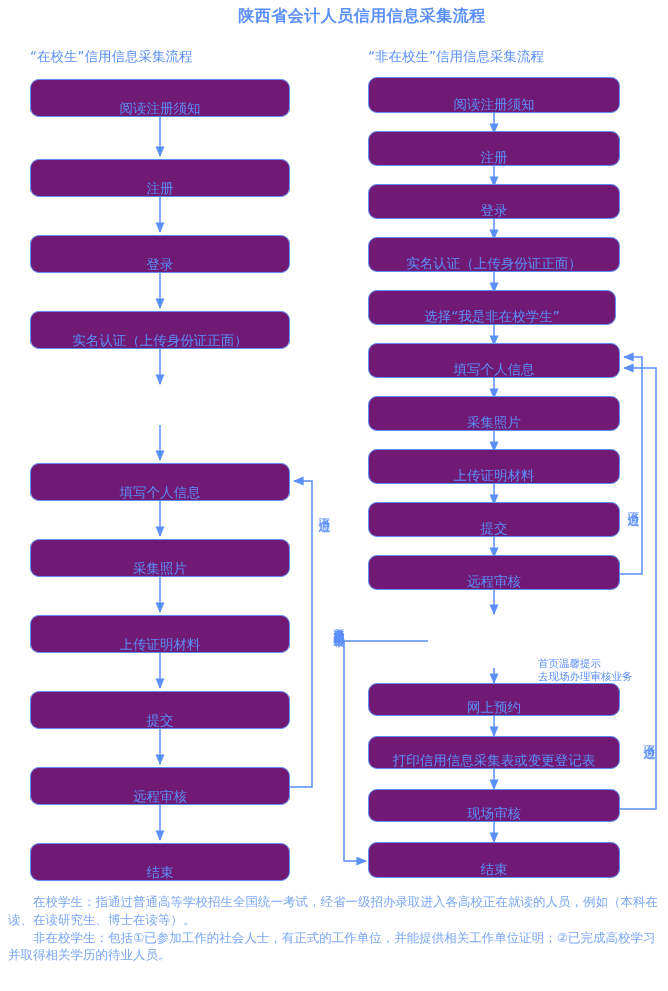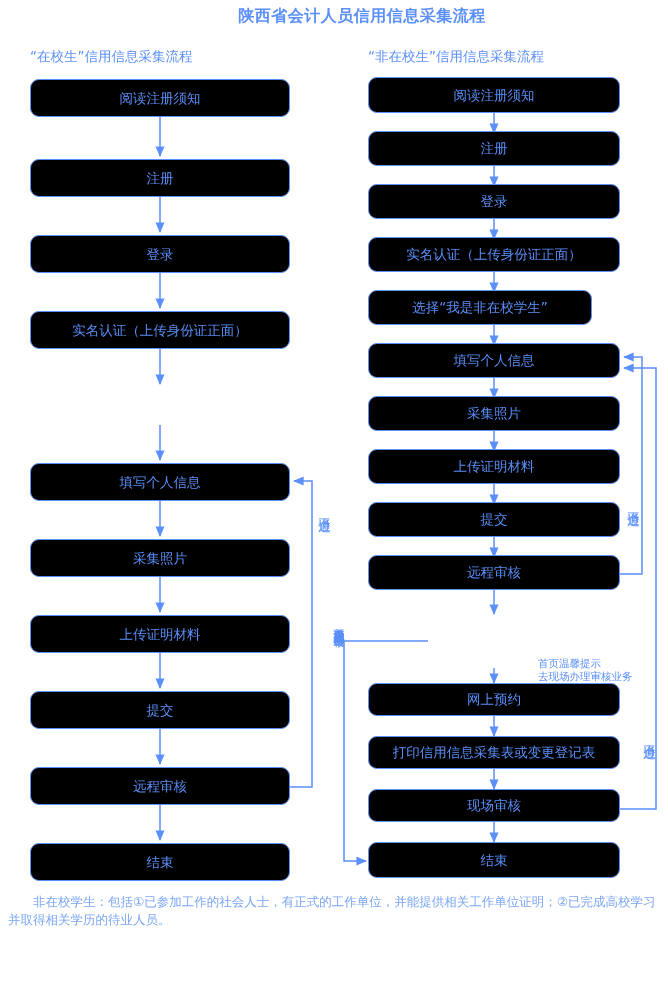--- a/index.html
+++ b/index.html
@@ -14,23 +14,23 @@
     font-size:16px;font-weight:bold;color:#5b8ff9;letter-spacing:.5px;margin-left:28px;
   }
   .subtitle{
     position:absolute;top:48px;font-size:13.5px;color:#5b8ff9;text-align:left;
   }
   .sub-left{left:30px;width:260px;}
   .sub-right{left:368px;width:252px;}
 
   .node{
     position:absolute;box-sizing:border-box;
-    border:1.4px solid #5b8ff9;border-radius:9px;background:#000000;
+    border:1.4px solid #5b8ff9;border-radius:9px;background:#701a75;
     color:#5b8ff9;font-size:13.5px;
-    display:flex;align-items:center;justify-content:center;
+    display:flex;align-items:flex-end;justify-content:center;
     text-align:center;line-height:1.1;
   }
   .diamond-wrap{position:absolute;}
   .diamond-wrap svg{display:block;overflow:visible;}
   .diamond-label{
     position:absolute;left:0;top:0;width:100%;height:100%;
     display:flex;align-items:center;justify-content:center;
     font-size:13.5px;color:#5b8ff9;
   }
   .vlabel{
@@ -142,21 +142,21 @@
     </div>
   <div class="node" style="left:368px;top:131px;width:252px;height:35px;">
       <span>注册</span>
     </div>
   <div class="node" style="left:368px;top:184px;width:252px;height:35px;">
       <span>登录</span>
     </div>
   <div class="node" style="left:368px;top:237px;width:252px;height:35px;">
       <span>实名认证（上传身份证正面）</span>
     </div>
-  <div class="node" style="left:368px;top:290px;width:224px;height:35px;">
+  <div class="node" style="left:368px;top:290px;width:248px;height:35px;">
       <span>选择“我是非在校学生”</span>
     </div>
   <div class="node" style="left:368px;top:343px;width:252px;height:35px;">
       <span>填写个人信息</span>
     </div>
   <div class="node" style="left:368px;top:396px;width:252px;height:35px;">
       <span>采集照片</span>
     </div>
   <div class="node" style="left:368px;top:449px;width:252px;height:35px;">
       <span>上传证明材料</span>
@@ -183,16 +183,17 @@
     </div>
 
   <div class="vlabel" style="left:627px;top:502px;">不通过</div>
   <div class="vlabel" style="left:643px;top:735px;">不通过</div>
 
   <div class="hint" style="left:538px;top:657px;">首页温馨提示
 去现场办理审核业务</div>
   <div class="vlabel" style="left:332px;top:620px;font-size:11px;letter-spacing:0.5px;">首页温馨提示无需到现场进行审核</div>
 
   <div class="notes">
+    <p class="indent">在校学生：指通过普通高等学校招生全国统一考试，经省一级招办录取进入各高校正在就读的人员，例如（本科在读、在读研究生、博士在读等）。</p>
     <p class="indent">非在校学生：包括①已参加工作的社会人士，有正式的工作单位，并能提供相关工作单位证明；②已完成高校学习并取得相关学历的待业人员。</p>
   </div>
 
 </div>
 
 </body></html>

